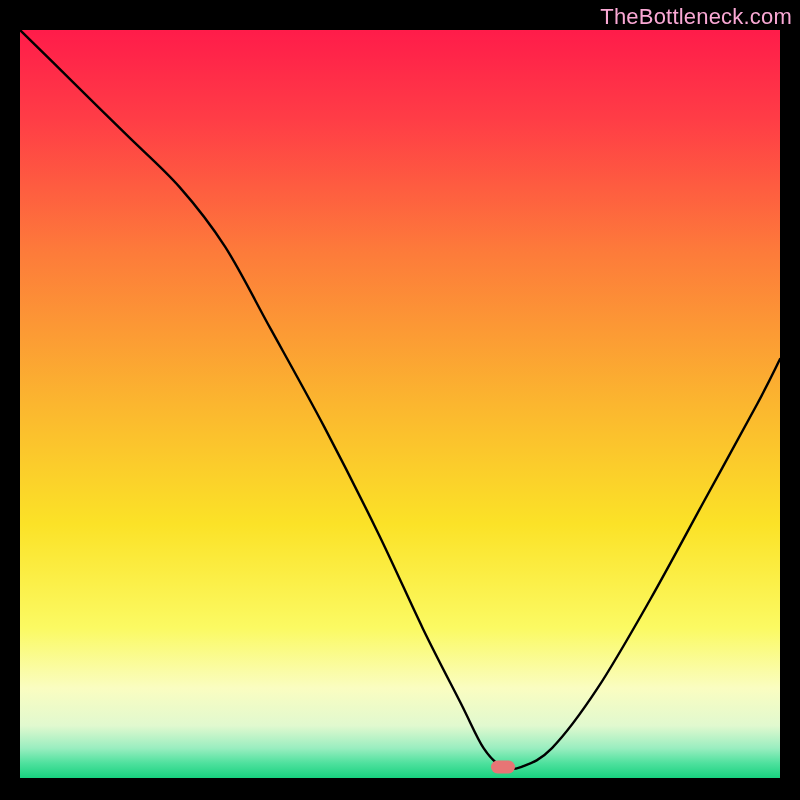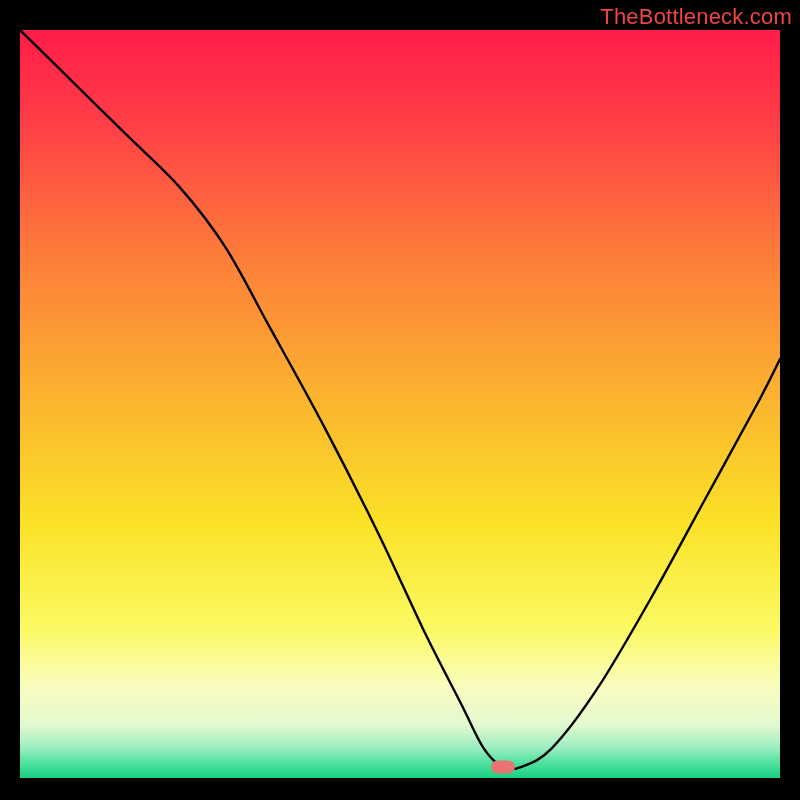--- a/index.html
+++ b/index.html
@@ -7,21 +7,21 @@
     width: 800px;
     height: 800px;
     background: #000;
     position: relative;
     font-family: Arial, Helvetica, sans-serif;
   }
   .watermark {
     position: absolute;
     top: 4px;
     right: 8px;
-    color: #ef4444;
+    color: #f9a8d4;
     font-size: 22px;
     font-weight: 500;
     z-index: 10;
     letter-spacing: 0.2px;
   }
   .plot-wrap {
     position: absolute;
     left: 20px;
     top: 30px;
     width: 760px;

